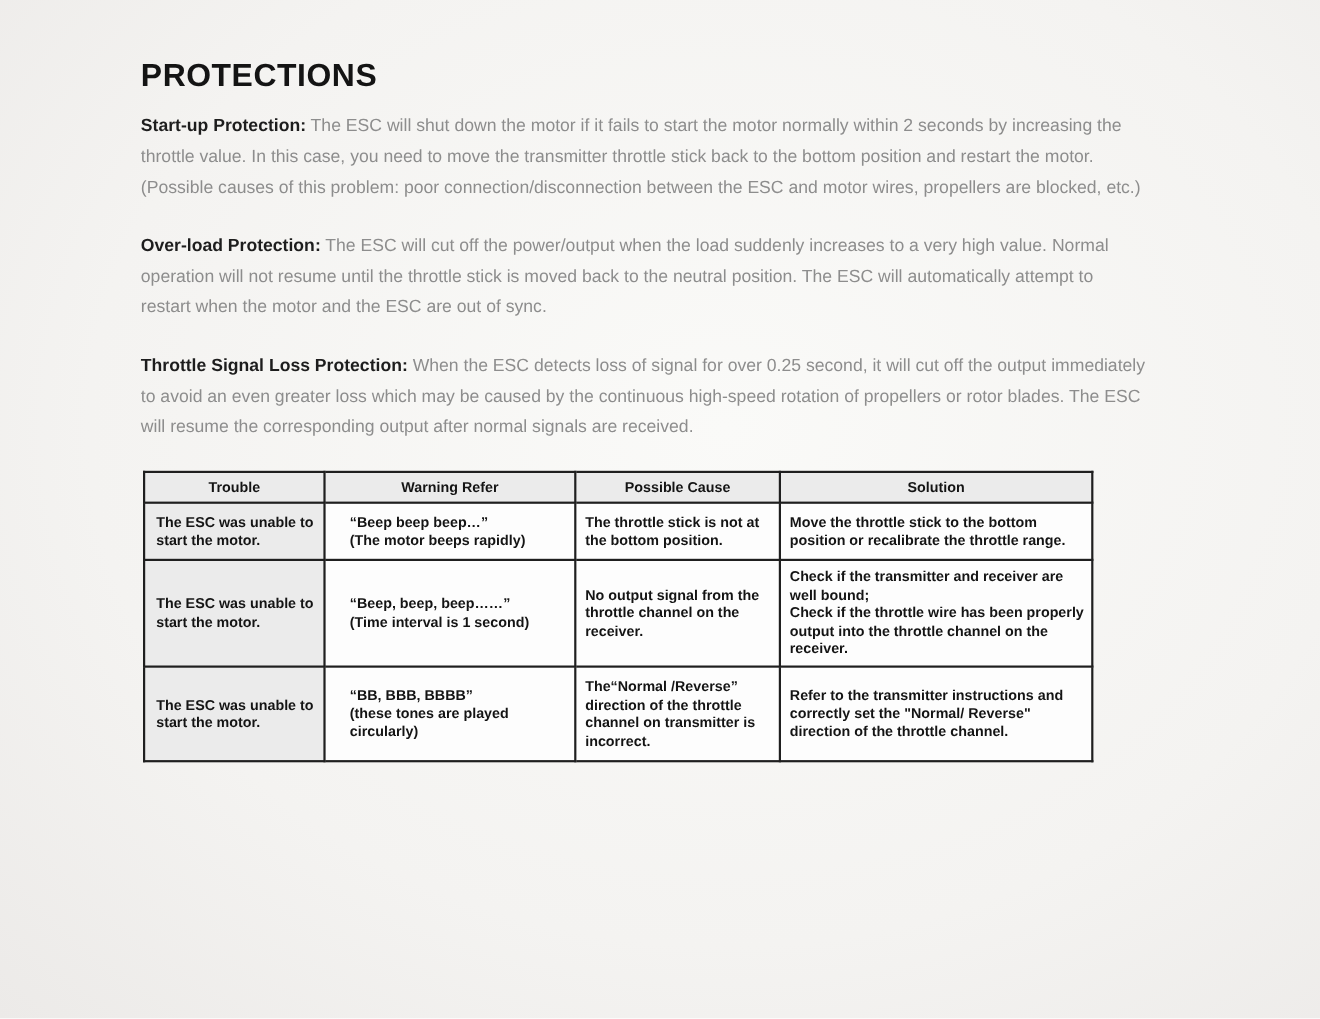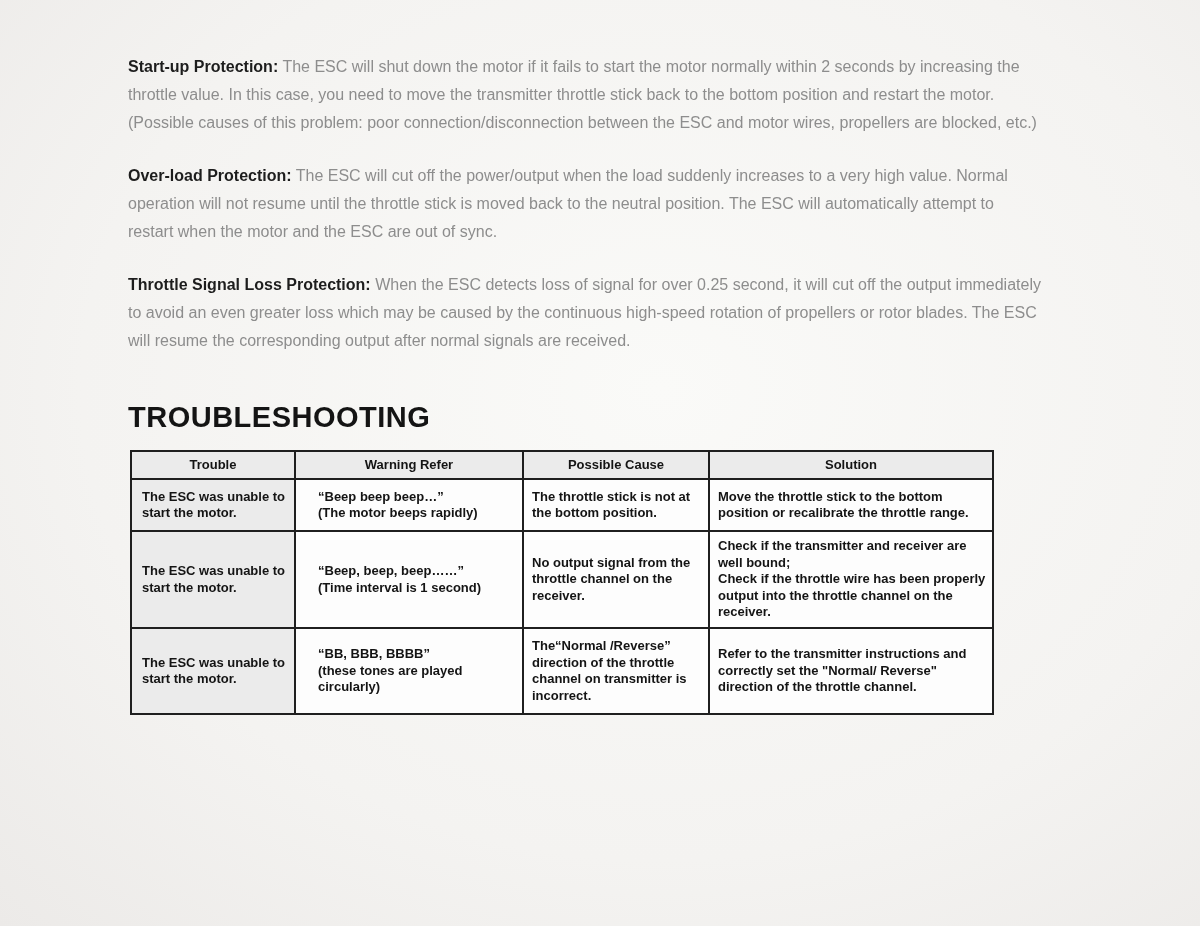--- a/index.html
+++ b/index.html
@@ -70,34 +70,34 @@
   tr.row-1 { height: 52px; }
   tr.row-2 { height: 97px; }
   tr.row-3 { height: 86px; }
 </style>
 </head>
 <body>
 
 <div class="page">
   <div class="content">
 
+    <div class="section-title title-protections">PROTECTIONS</div>
 
     <p class="para">
       <span class="lead">Start-up Protection:</span><span> The ESC will shut down the motor if it fails to start the motor normally within 2 seconds by increasing the throttle value. In this case, you need to move the transmitter throttle stick back to the bottom position and restart the motor. (Possible causes of this problem: poor connection/disconnection between the ESC and motor wires, propellers are blocked, etc.)</span>
     </p>
 
     <p class="para">
       <span class="lead">Over-load Protection:</span><span> The ESC will cut off the power/output when the load suddenly increases to a very high value. Normal operation will not resume until the throttle stick is moved back to the neutral position. The ESC will automatically attempt to restart when the motor and the ESC are out of sync.</span>
     </p>
 
     <p class="para">
       <span class="lead">Throttle Signal Loss Protection:</span><span> When the ESC detects loss of signal for over 0.25 second, it will cut off the output immediately to avoid an even greater loss which may be caused by the continuous high-speed rotation of propellers or rotor blades. The ESC will resume the corresponding output after normal signals are received.</span>
     </p>
 
-    <div class="section-title title-troubleshooting">TROUBLESHOOTING</div>
 
     <table class="trouble-table">
       <colgroup>
         <col style="width:164px">
         <col style="width:228px">
         <col style="width:186px">
         <col style="width:284px">
       </colgroup>
       <thead>
         <tr>

